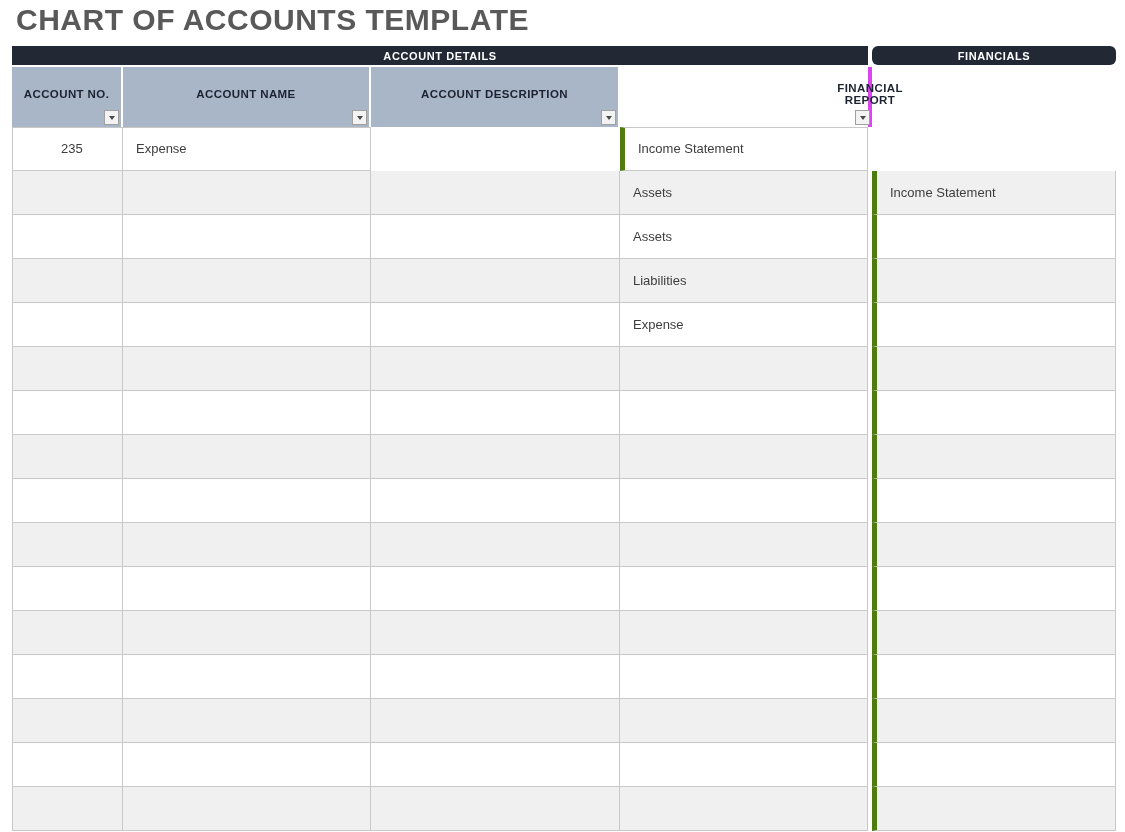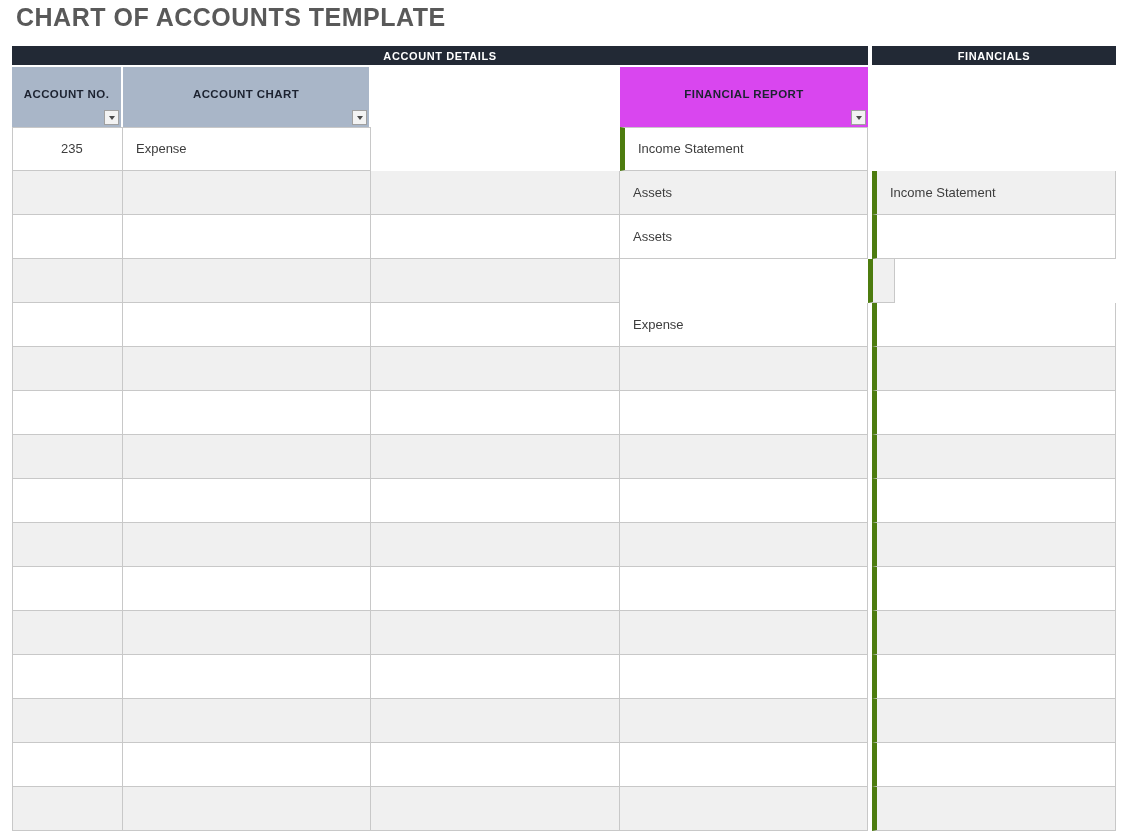--- a/index.html
+++ b/index.html
@@ -5,21 +5,21 @@
   * { box-sizing: border-box; margin: 0; padding: 0; }
   html, body {
     width: 1125px; height: 832px;
     background: #ffffff;
     overflow: hidden;
     font-family: "Liberation Sans", sans-serif;
   }
   .page-title {
     position: absolute;
     left: 16px; top: 3px;
-    font-size: 25px;
+    font-size: 30px;
     font-weight: bold;
     letter-spacing: 0.5px;
     color: #595959;
   }
   .coa-table {
     position: absolute;
     left: 12px; top: 46px;
     width: 1104px;
   }
   .grid-row {
@@ -33,21 +33,21 @@
     color: #ffffff;
     font-size: 11px;
     font-weight: bold;
     letter-spacing: 0.6px;
     display: flex;
     align-items: center;
     justify-content: center;
   }
   .band-details { grid-column: 1 / 5; text-align: right; }
   .band-gap { grid-column: 5; background: #ffffff; }
-  .band-financials { grid-column: 6; }
+  .band-financials { grid-column: 6; border-radius: 6px; }
   
   .header-row { height: 60px; }
   .hcell {
     position: relative;
     background: #a9b6c8;
     color: #1c2230;
     font-size: 11.5px;
     font-weight: bold;
     letter-spacing: 0.4px;
     display: flex;
@@ -111,21 +111,27 @@
   </div>
 
   <div class="grid-row header-row">
     <div class="hcell sep">
       <span>ACCOUNT NO.</span>
       <button class="filter-btn">
           <span class="tri-down"></span>
         </button>
     </div>
     <div class="hcell sep">
-      <span>ACCOUNT CHART</span>
+      <span>ACCOUNT NAME</span>
+      <button class="filter-btn">
+          <span class="tri-down"></span>
+        </button>
+    </div>
+    <div class="hcell sep">
+      <span>ACCOUNT DESCRIPTION</span>
       <button class="filter-btn">
           <span class="tri-down"></span>
         </button>
     </div>
     <div class="hspacer"></div>
     <div class="hcell financial">
       <span>FINANCIAL REPORT</span>
       <button class="filter-btn">
           <span class="tri-down"></span>
         </button>
@@ -155,20 +161,21 @@
       <div class="cell"></div>
       <div class="cell">Assets</div>
       <div class="rspacer"></div>
       <div class="cell afterspace"></div>
     </div>
 
     <div class="grid-row data-row alt">
       <div class="cell first"></div>
       <div class="cell"></div>
       <div class="cell"></div>
+      <div class="cell">Liabilities</div>
       <div class="rspacer"></div>
       <div class="cell afterspace"></div>
     </div>
 
     <div class="grid-row data-row">
       <div class="cell first"></div>
       <div class="cell"></div>
       <div class="cell"></div>
       <div class="cell">Expense</div>
       <div class="rspacer"></div>

